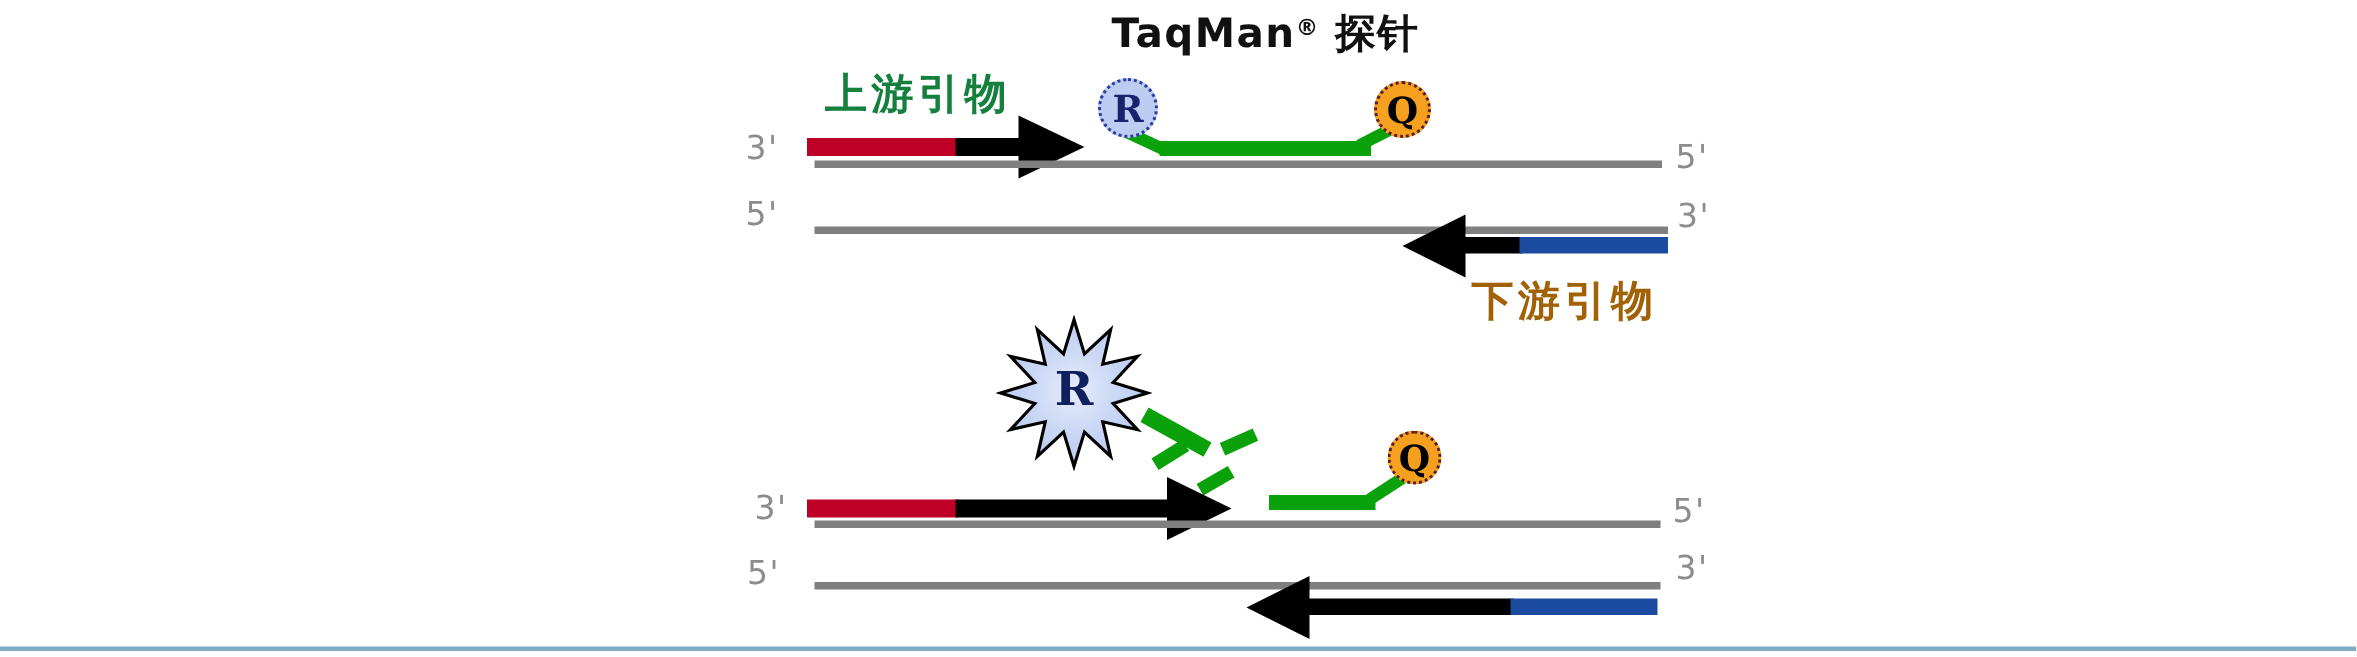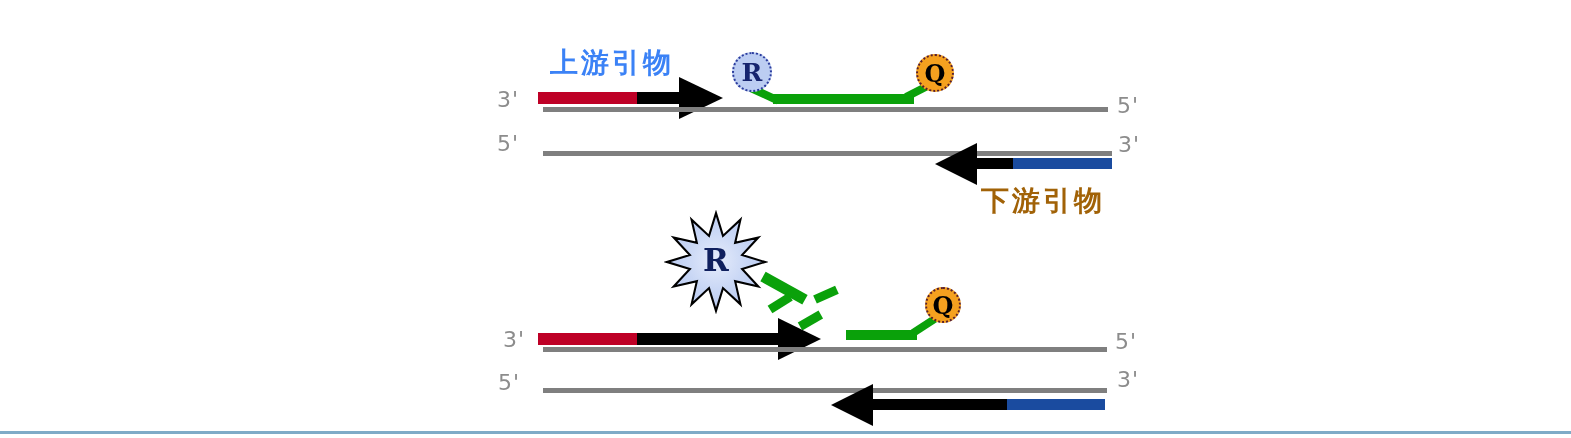--- a/index.html
+++ b/index.html
@@ -6,21 +6,21 @@
   .stage{
     position:relative;width:1571px;height:438px;background:#ffffff;overflow:hidden;
     font-family:"DejaVu Sans","Liberation Sans",sans-serif;
   }
   .abs{position:absolute;}
   .fig-title{
     left:741px;top:4px;font-size:27px;font-weight:bold;color:#111;letter-spacing:1px;white-space:nowrap;
   }
   .fig-title sup{font-size:15px;vertical-align:8px;}
   .cn-label{font-weight:bold;font-size:28px;letter-spacing:3px;white-space:nowrap;}
-  .upstream-label{left:550px;top:44px;color:#3b82f6;}
+  .upstream-label{left:550px;top:44px;color:#15803d;}
   .downstream-label{left:981px;top:182px;color:#a16207;}
   .strand{background:#7F7F7F;height:5px;}
   .prime{font-size:22px;color:#8C8C8C;letter-spacing:1px;}
   .bar{height:12px;}
   .red-bar{background:#BE0026;}
   .blue-bar{background:#1A4B9F;}
   .black-body{background:#000000;}
   .ah-right{width:0;height:0;border-top:21px solid transparent;border-bottom:21px solid transparent;border-left:44px solid #000;}
   .ah-left{width:0;height:0;border-top:21px solid transparent;border-bottom:21px solid transparent;border-right:42px solid #000;}
   .probe-bar{background:#0AA10A;height:10px;}
@@ -37,20 +37,23 @@
     width:104px;height:104px;display:flex;align-items:center;justify-content:center;
     font-family:"DejaVu Serif","Liberation Serif",serif;font-weight:bold;font-size:31px;color:#10205E;
   }
   .bottom-rule{left:0;top:431px;width:1571px;height:3px;background:#7FABC7;}
 </style>
 </head>
 <body>
 
 <div class="stage">
 
+  <div class="abs fig-title">
+    <span>TaqMan</span><sup>®</sup><span> 探针</span>
+  </div>
 
   <div>
 
     <div class="abs cn-label upstream-label">上游引物</div>
 
     <div class="abs bar red-bar" style="left:538px;top:92px;width:101px;"></div>
     <div class="abs bar black-body" style="left:637px;top:92px;width:44px;"></div>
     <div class="abs ah-right" style="left:679px;top:77px;"></div>
 
     <div class="abs conn" style="left:751px;top:84px;width:30px;transform:rotate(25deg);"></div>

